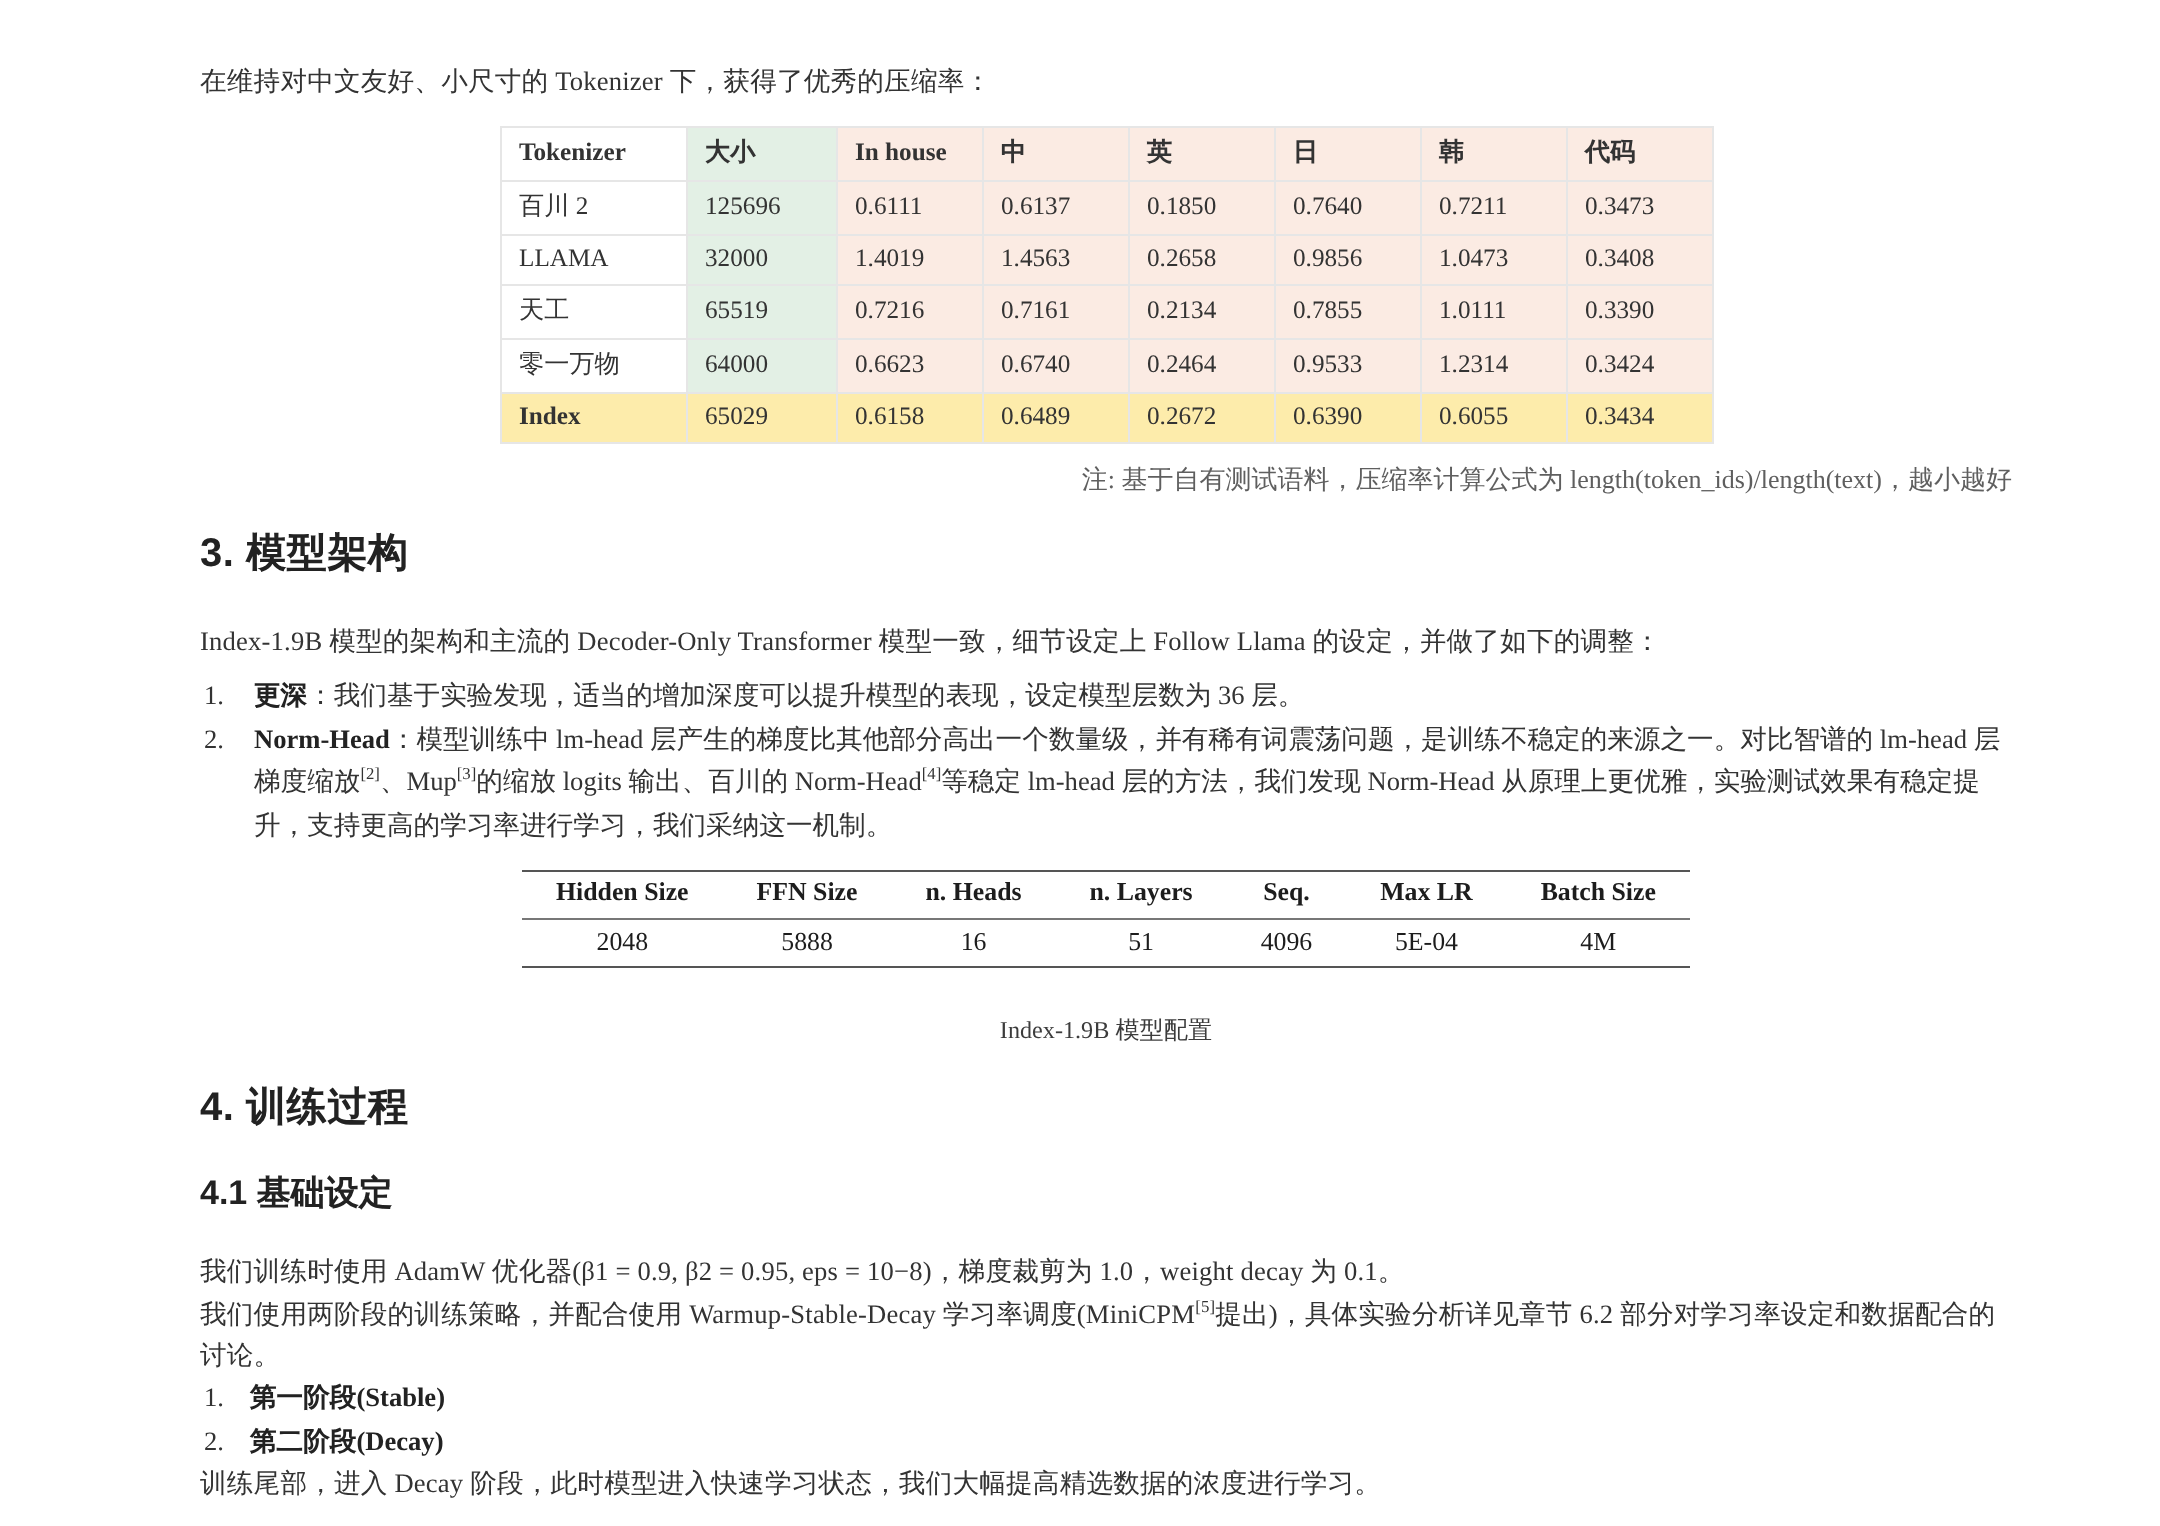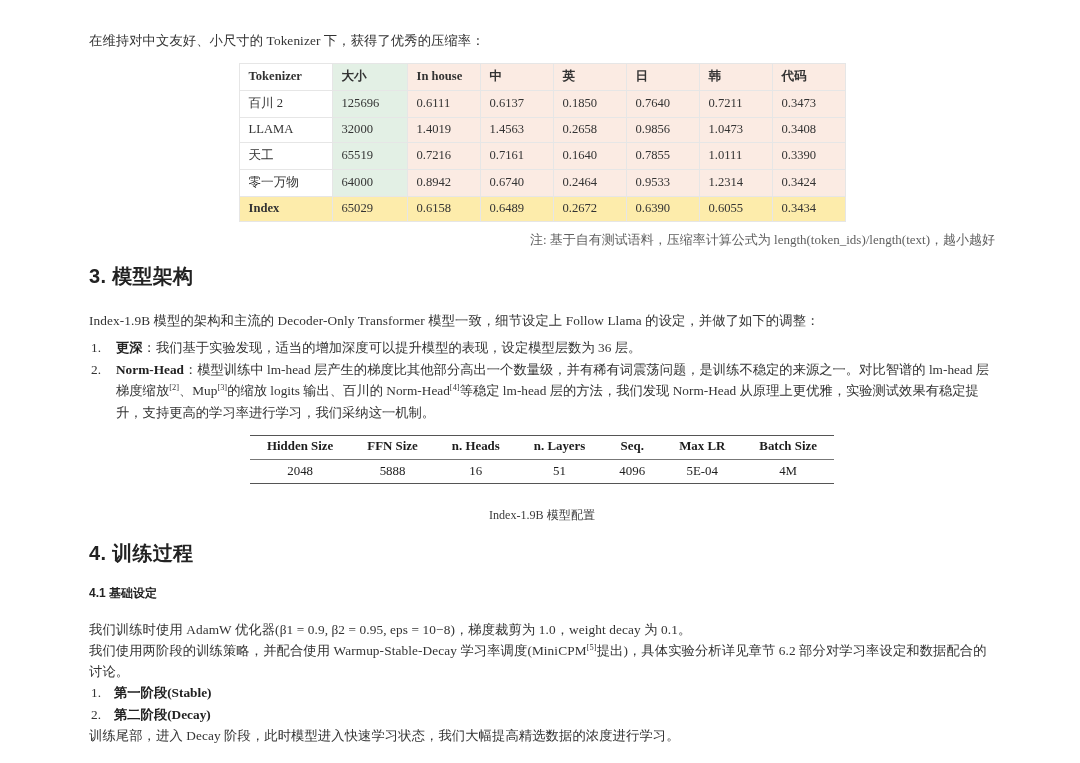--- a/index.html
+++ b/index.html
@@ -16,21 +16,21 @@
   }
   .page {
     position: relative;
     width: 1080px;
     height: 763px;
     padding: 0;
     box-sizing: border-box;
   }
   .content {
     position: absolute;
-    left: 89px;
+    left: 100px;
     top: 30px;
     width: 906px;
   }
 
   
   .para {
     font-size: 13.3px;
     line-height: 1.62;
     color: #333;
     margin: 0;
@@ -42,21 +42,21 @@
   h2.sec {
     font-family: "Liberation Sans", "DejaVu Sans", sans-serif;
     font-size: 20px;
     font-weight: bold;
     color: #222;
     margin: 0;
     letter-spacing: 0.3px;
   }
   h3.subsec {
     font-family: "Liberation Sans", "DejaVu Sans", sans-serif;
-    font-size: 12px;
+    font-size: 17px;
     font-weight: bold;
     color: #222;
     margin: 0;
   }
 
   
   .tok-wrap {
     display: flex;
     justify-content: center;
     margin-top: 11px;
@@ -196,29 +196,29 @@
             <td class="c-data">0.2658</td>
             <td class="c-data">0.9856</td>
             <td class="c-data">1.0473</td>
             <td class="c-data">0.3408</td>
           </tr>
           <tr>
             <td class="c-name">天工</td>
             <td class="c-size">65519</td>
             <td class="c-data">0.7216</td>
             <td class="c-data">0.7161</td>
-            <td class="c-data">0.1640</td>
+            <td class="c-data">0.2134</td>
             <td class="c-data">0.7855</td>
             <td class="c-data">1.0111</td>
             <td class="c-data">0.3390</td>
           </tr>
           <tr>
             <td class="c-name">零一万物</td>
             <td class="c-size">64000</td>
-            <td class="c-data">0.8942</td>
+            <td class="c-data">0.6623</td>
             <td class="c-data">0.6740</td>
             <td class="c-data">0.2464</td>
             <td class="c-data">0.9533</td>
             <td class="c-data">1.2314</td>
             <td class="c-data">0.3424</td>
           </tr>
           <tr class="hl">
             <td class="c-name">Index</td>
             <td class="c-size">65029</td>
             <td class="c-data">0.6158</td>

